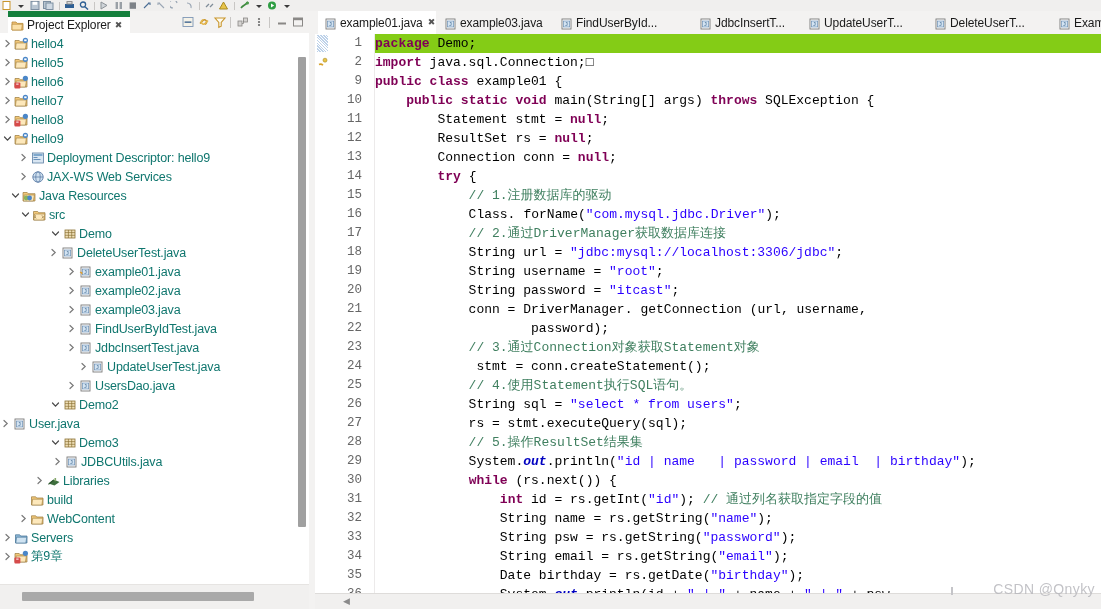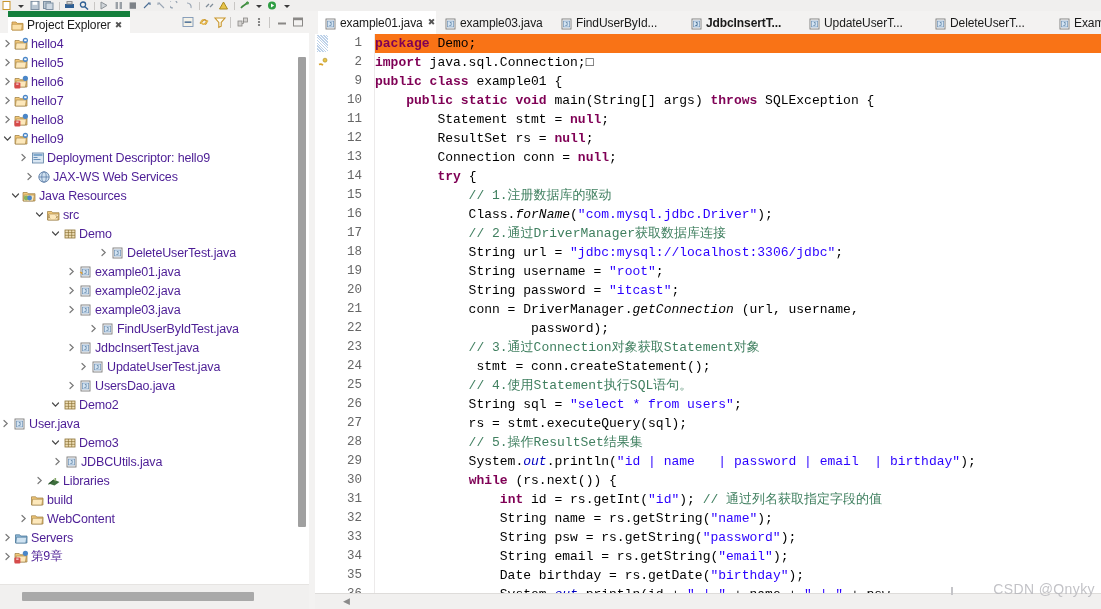--- a/index.html
+++ b/index.html
@@ -48,21 +48,21 @@
   .pe-tool{width:15px;height:15px;margin-left:1px;display:flex;align-items:center;justify-content:center;}
   .pe-tool-sep{width:1px;height:11px;background:#c8c6c4;margin:0 3px;}
 
   .tree-wrap{
     position:absolute;left:0;top:22px;width:309px;height:563px;
     background:#ffffff;overflow:hidden;
   }
   .tree{position:absolute;left:0;top:0;width:292px;padding-top:1px;}
   .trow{
     height:19px;display:flex;align-items:center;white-space:nowrap;
-    font-size:12.5px;color:#4c1d95;letter-spacing:-0.15px;
+    font-size:12.5px;color:#0f766e;letter-spacing:-0.15px;
   }
   .arrow{width:11px;height:19px;flex:none;display:flex;align-items:center;justify-content:center;}
   .arrow svg{display:block;}
   .ticon{width:17px;height:19px;flex:none;display:flex;align-items:center;justify-content:center;}
   .ticon svg{display:block;}
   .tlabel{padding-left:1px;}
 
   
   .tree-vsb{
     position:absolute;right:0;top:22px;width:14px;height:563px;background:#ffffff;
@@ -127,29 +127,29 @@
   .folding-bar{
     position:absolute;left:49px;top:0;width:10px;height:560px;
     background:#ffffff;border-right:1px solid #eceaea;
   }
   .code{
     position:absolute;left:60px;top:0;width:726px;height:560px;
     font-family:"Liberation Mono", monospace;font-size:13px;
     white-space:pre;overflow:hidden;
   }
   .cline{height:19px;line-height:19px;}
-  .cline.hl{background:#f97316;}
+  .cline.hl{background:#84cc16;}
 
   
   .kw{color:#7f0055;font-weight:bold;}
   .str{color:#2a00ff;}
   .cmt{color:#3f7f5f;}
   .plain{color:#000;}
-  .mth{color:#000;font-style:italic;}
-  .fld{color:#0000c0;font-style:italic;font-weight:normal;}
+  .mth{color:#000;margin-left:8px;}
+  .fld{color:#0000c0;font-style:italic;font-weight:bold;}
 
   .ed-hsb{
     position:absolute;left:0;bottom:0;width:786px;height:15px;background:#f1f0ef;border-top:1px solid #dedcda;
   }
   .ed-hsb-left{position:absolute;left:28px;top:2px;font-size:9px;color:#8a8a8a;}
   .ed-vsb{
     position:absolute;right:0;top:23px;width:0px;height:560px;background:#ffffff;
   }
 
   .watermark{
@@ -443,21 +443,21 @@
             <span class="ticon">
               <svg width="14" height="14" viewBox="0 0 14 14">
                 <rect x="1.5" y="2" width="11" height="10" fill="#d9e6f2" stroke="#5c7fa3" stroke-width=".8"></rect>
                 <rect x="2.5" y="3" width="9" height="2" fill="#7fa8cd"></rect>
                 <rect x="2.5" y="6" width="4" height="1" fill="#6b92ba"></rect>
                 <rect x="2.5" y="8" width="7" height="1" fill="#6b92ba"></rect>
               </svg>
             </span>
             <span class="tlabel">Deployment Descriptor: hello9</span>
           </div>
-          <div class="trow" style="padding-left:24px">
+          <div class="trow" style="padding-left:18px">
             <span class="arrow">
               <svg width="9" height="9" viewBox="0 0 9 9">
                 <path d="M3 1.5l3.2 3L3 7.5" stroke="#7a7a7a" fill="none" stroke-width="1.2" stroke-linecap="round"></path>
               </svg>
             </span>
             <span class="ticon">
               <svg width="14" height="14" viewBox="0 0 14 14">
                 <circle cx="7" cy="7" r="5.2" fill="#cfe0ef" stroke="#5274a0" stroke-width=".8"></circle>
                 <ellipse cx="7" cy="7" rx="2.2" ry="5.2" fill="none" stroke="#5274a0" stroke-width=".7"></ellipse>
                 <line x1="1.8" y1="7" x2="12.2" y2="7" stroke="#5274a0" stroke-width=".7"></line>
@@ -474,21 +474,21 @@
             <span class="ticon">
               <svg width="15" height="14" viewBox="0 0 15 14">
                 <path d="M1 3.5h4.2l1 1.2H13v7.3H1z" fill="#f3c97a" stroke="#9a7a3c" stroke-width=".7"></path>
                 <path d="M2.2 6h10.2l-1 6H1.4z" fill="#fde8bb" stroke="#9a7a3c" stroke-width=".6"></path>
                 <circle cx="4.2" cy="9" r="2.4" fill="#8ab35a"></circle>
                 <circle cx="7.6" cy="9" r="2.4" fill="#4a86c8"></circle>
               </svg>
             </span>
             <span class="tlabel">Java Resources</span>
           </div>
-          <div class="trow" style="padding-left:34px">
+          <div class="trow" style="padding-left:20px">
             <span class="arrow">
               <svg width="9" height="9" viewBox="0 0 9 9">
                 <path d="M1.5 3l3 3.2L7.5 3" stroke="#4a4a4a" fill="none" stroke-width="1.2" stroke-linecap="round"></path>
               </svg>
             </span>
             <span class="ticon">
               <svg width="15" height="14" viewBox="0 0 15 14">
                 <path d="M1.5 3.5h4.2l1 1.2H13v7.3H1.5z" fill="#f3c97a" stroke="#9a7a3c" stroke-width=".7"></path>
                 <path d="M2.6 6h10.2l-1 6H1.8z" fill="#fde8bb" stroke="#9a7a3c" stroke-width=".6"></path>
                 <path d="M4 7.5l-1.4 1.4L4 10.3M10 7.5l1.4 1.4L10 10.3" stroke="#7a5c22" fill="none" stroke-width=".8"></path>
@@ -506,21 +506,21 @@
               <svg width="14" height="14" viewBox="0 0 14 14">
                 <rect x="2" y="3" width="10" height="8" fill="#f0e0b8" stroke="#8c7236" stroke-width=".8"></rect>
                 <line x1="2" y1="5.6" x2="12" y2="5.6" stroke="#8c7236" stroke-width=".7"></line>
                 <line x1="2" y1="8.3" x2="12" y2="8.3" stroke="#8c7236" stroke-width=".7"></line>
                 <line x1="5.4" y1="3" x2="5.4" y2="11" stroke="#8c7236" stroke-width=".7"></line>
                 <line x1="8.7" y1="3" x2="8.7" y2="11" stroke="#8c7236" stroke-width=".7"></line>
               </svg>
             </span>
             <span class="tlabel">Demo</span>
           </div>
-          <div class="trow" style="padding-left:98px">
+          <div class="trow" style="padding-left:48px">
             <span class="arrow">
               <svg width="9" height="9" viewBox="0 0 9 9">
                 <path d="M3 1.5l3.2 3L3 7.5" stroke="#7a7a7a" fill="none" stroke-width="1.2" stroke-linecap="round"></path>
               </svg>
             </span>
             <span class="ticon">
               <svg width="13" height="14" viewBox="0 0 13 14">
                 <rect x="2" y="2" width="9" height="10" fill="#ffffff" stroke="#7a7a7a" stroke-width=".9"></rect>
                 <rect x="3.3" y="4" width="6.4" height="6" fill="#d3e3f2" stroke="#5b82ab" stroke-width=".6"></rect>
                 <text x="6.5" y="9" font-size="5" text-anchor="middle" fill="#23527c" font-family="monospace">J</text>
@@ -567,21 +567,21 @@
             </span>
             <span class="ticon">
               <svg width="13" height="14" viewBox="0 0 13 14">
                 <rect x="2" y="2" width="9" height="10" fill="#ffffff" stroke="#7a7a7a" stroke-width=".9"></rect>
                 <rect x="3.3" y="4" width="6.4" height="6" fill="#d3e3f2" stroke="#5b82ab" stroke-width=".6"></rect>
                 <text x="6.5" y="9" font-size="5" text-anchor="middle" fill="#23527c" font-family="monospace">J</text>
               </svg>
             </span>
             <span class="tlabel">example03.java</span>
           </div>
-          <div class="trow" style="padding-left:88px">
+          <div class="trow" style="padding-left:66px">
             <span class="arrow">
               <svg width="9" height="9" viewBox="0 0 9 9">
                 <path d="M3 1.5l3.2 3L3 7.5" stroke="#7a7a7a" fill="none" stroke-width="1.2" stroke-linecap="round"></path>
               </svg>
             </span>
             <span class="ticon">
               <svg width="13" height="14" viewBox="0 0 13 14">
                 <rect x="2" y="2" width="9" height="10" fill="#ffffff" stroke="#7a7a7a" stroke-width=".9"></rect>
                 <rect x="3.3" y="4" width="6.4" height="6" fill="#d3e3f2" stroke="#5b82ab" stroke-width=".6"></rect>
                 <text x="6.5" y="9" font-size="5" text-anchor="middle" fill="#23527c" font-family="monospace">J</text>
@@ -803,21 +803,21 @@
           <span>example03.java</span>
         </div>
         <div class="ed-tab" style="left:239px;width:110px;">
           <span class="t-ico"><svg width="13" height="14" viewBox="0 0 13 14">
               <rect x="2" y="2" width="9" height="10" fill="#ffffff" stroke="#7a7a7a" stroke-width=".9"></rect>
               <rect x="3.3" y="4" width="6.4" height="6" fill="#d3e3f2" stroke="#5b82ab" stroke-width=".6"></rect>
               <text x="6.5" y="9" font-size="5" text-anchor="middle" fill="#23527c" font-family="monospace">J</text>
             </svg></span>
           <span>FindUserById...</span>
         </div>
-        <div class="ed-tab" style="left:369px;width:98px;font-weight:bold;">
+        <div class="ed-tab" style="left:378px;width:98px;">
           <span class="t-ico"><svg width="13" height="14" viewBox="0 0 13 14">
               <rect x="2" y="2" width="9" height="10" fill="#ffffff" stroke="#7a7a7a" stroke-width=".9"></rect>
               <rect x="3.3" y="4" width="6.4" height="6" fill="#d3e3f2" stroke="#5b82ab" stroke-width=".6"></rect>
               <text x="6.5" y="9" font-size="5" text-anchor="middle" fill="#23527c" font-family="monospace">J</text>
             </svg></span>
           <span>JdbcInsertT...</span>
         </div>
         <div class="ed-tab" style="left:487px;width:106px;text-align:right;">
           <span class="t-ico"><svg width="13" height="14" viewBox="0 0 13 14">
               <rect x="2" y="2" width="9" height="10" fill="#ffffff" stroke="#7a7a7a" stroke-width=".9"></rect>

